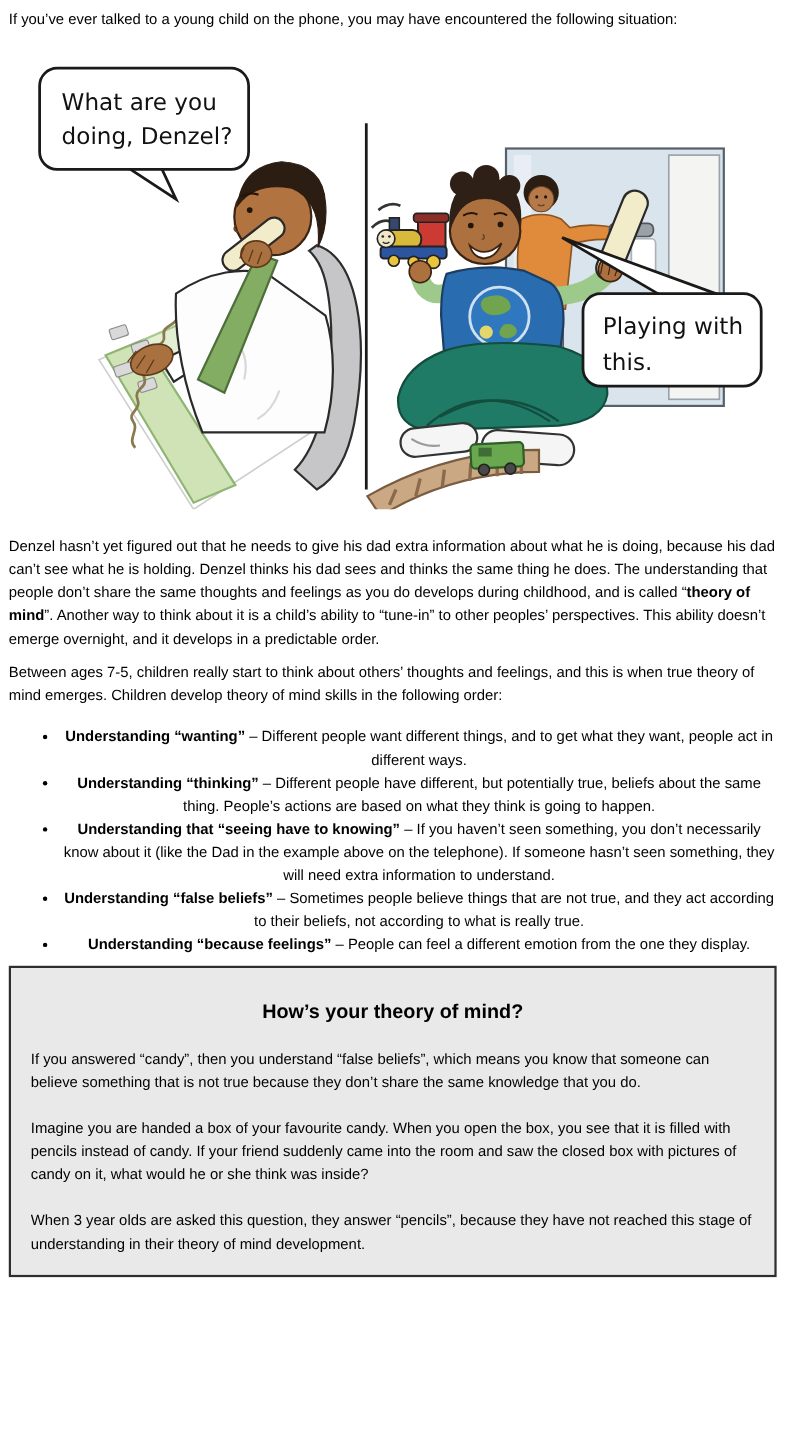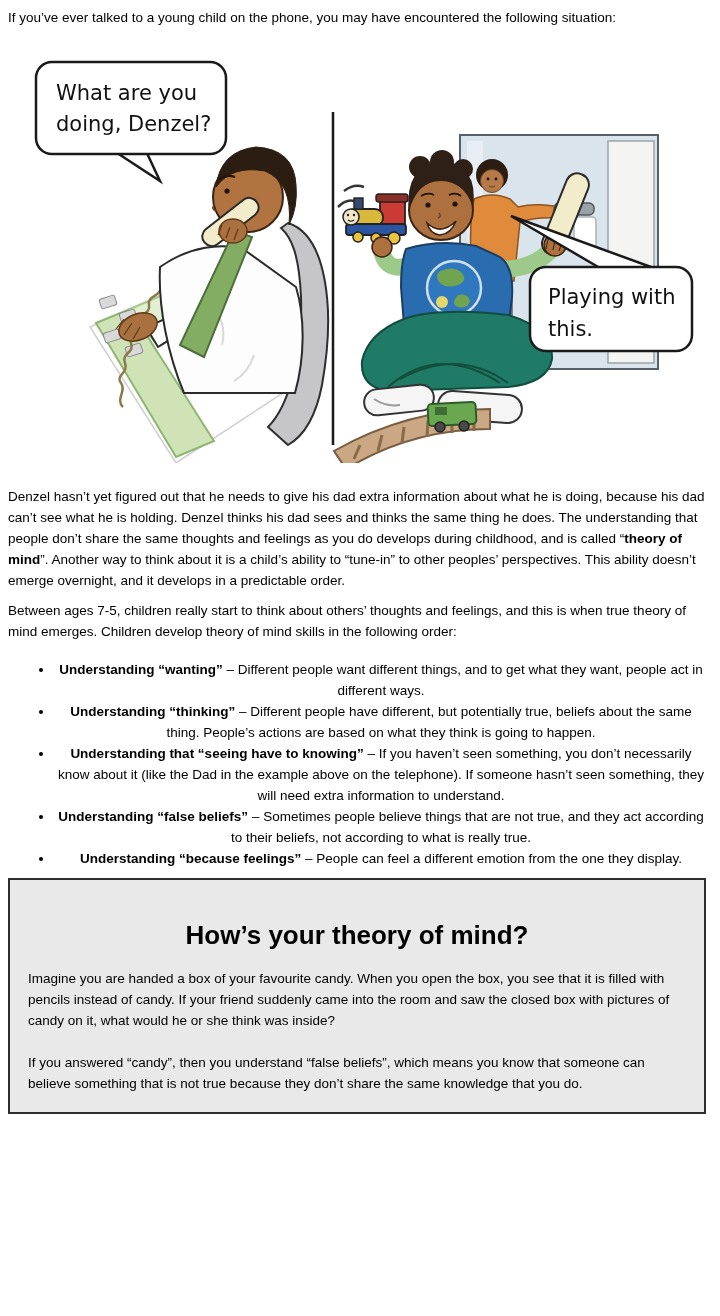--- a/index.html
+++ b/index.html
@@ -18,22 +18,22 @@
   ul.skills{margin:17px 0 0 0;padding:0 0 0 46px;text-align:center;}
   ul.skills li{margin:0;padding-left:2px;}
   .bubble-text{font-family:"DejaVu Sans",sans-serif;}
   .quiz-box{
     margin-top:9px;
     border:2px solid #2e2e2e;
     background:#e9e9e9;
     padding:25px 18px 18px 18px;
   }
   .quiz-title{
-    font-size:26px;line-height:28px;font-weight:bold;
-    text-align:center;margin:16px;
+    font-size:18px;line-height:28px;font-weight:bold;
+    text-align:center;margin:0;
   }
   .quiz-box p{margin:19px 0 0 0;}
   .quiz-box p + p{margin-top:21px;}
   .outro{margin:21px 0 0 13px;}
   .outro ul{margin:19px 0 0 0;padding:0 0 0 25px;}
   .outro li{margin:0 0 2px 0;padding-left:2px;}
   strong{font-weight:bold;}
 </style>
 </head>
 <body>
@@ -197,20 +197,21 @@
   <ul class="skills">
     <li><strong>Understanding “wanting”</strong><span> – Different people want different things, and to get what they want, people act in different ways.</span></li>
     <li><strong>Understanding “thinking”</strong><span> – Different people have different, but potentially true, beliefs about the same thing. People’s actions are based on what they think is going to happen.</span></li>
     <li><strong>Understanding that “seeing have to knowing”</strong><span> – If you haven’t seen something, you don’t necessarily know about it (like the Dad in the example above on the telephone). If someone hasn’t seen something, they will need extra information to understand.</span></li>
     <li><strong>Understanding “false beliefs”</strong><span> – Sometimes people believe things that are not true, and they act according to their beliefs, not according to what is really true.</span></li>
     <li><strong>Understanding “because feelings”</strong><span> – People can feel a different emotion from the one they display.</span></li>
   </ul>
 
   <div class="quiz-box">
     <h2 class="quiz-title">How’s your theory of mind?</h2>
+    <p>If you answered “candy”, then you understand “false beliefs”, which means you know that someone can believe something that is not true because they don’t share the same knowledge that you do.</p>
     <p>Imagine you are handed a box of your favourite candy. When you open the box, you see that it is filled with pencils instead of candy. If your friend suddenly came into the room and saw the closed box with pictures of candy on it, what would he or she think was inside?</p>
-    <p>If you answered “candy”, then you understand “false beliefs”, which means you know that someone can believe something that is not true because they don’t share the same knowledge that you do.</p>
+    <p>When 3 year olds are asked this question, they answer “pencils”, because they have not reached this stage of understanding in their theory of mind development.</p>
   </div>
 
   <div class="outro">
   </div>
 
 </div>
 
 </body></html>

